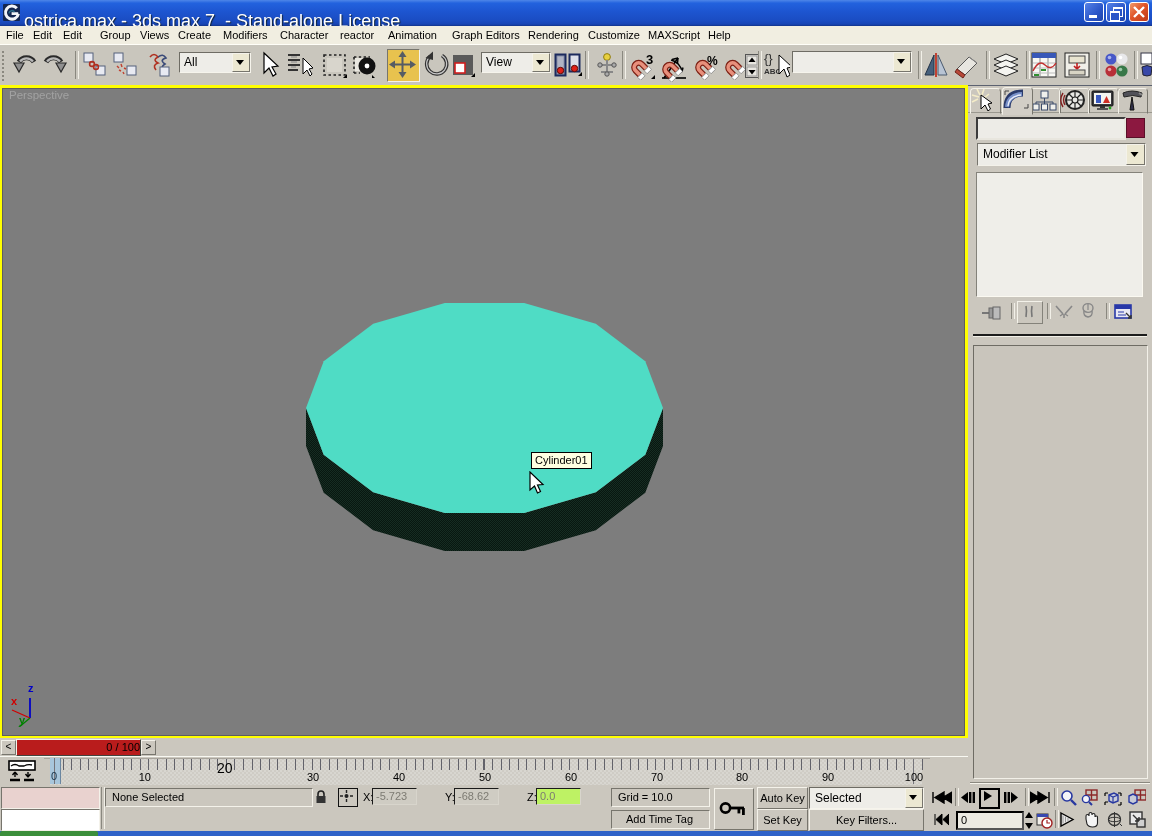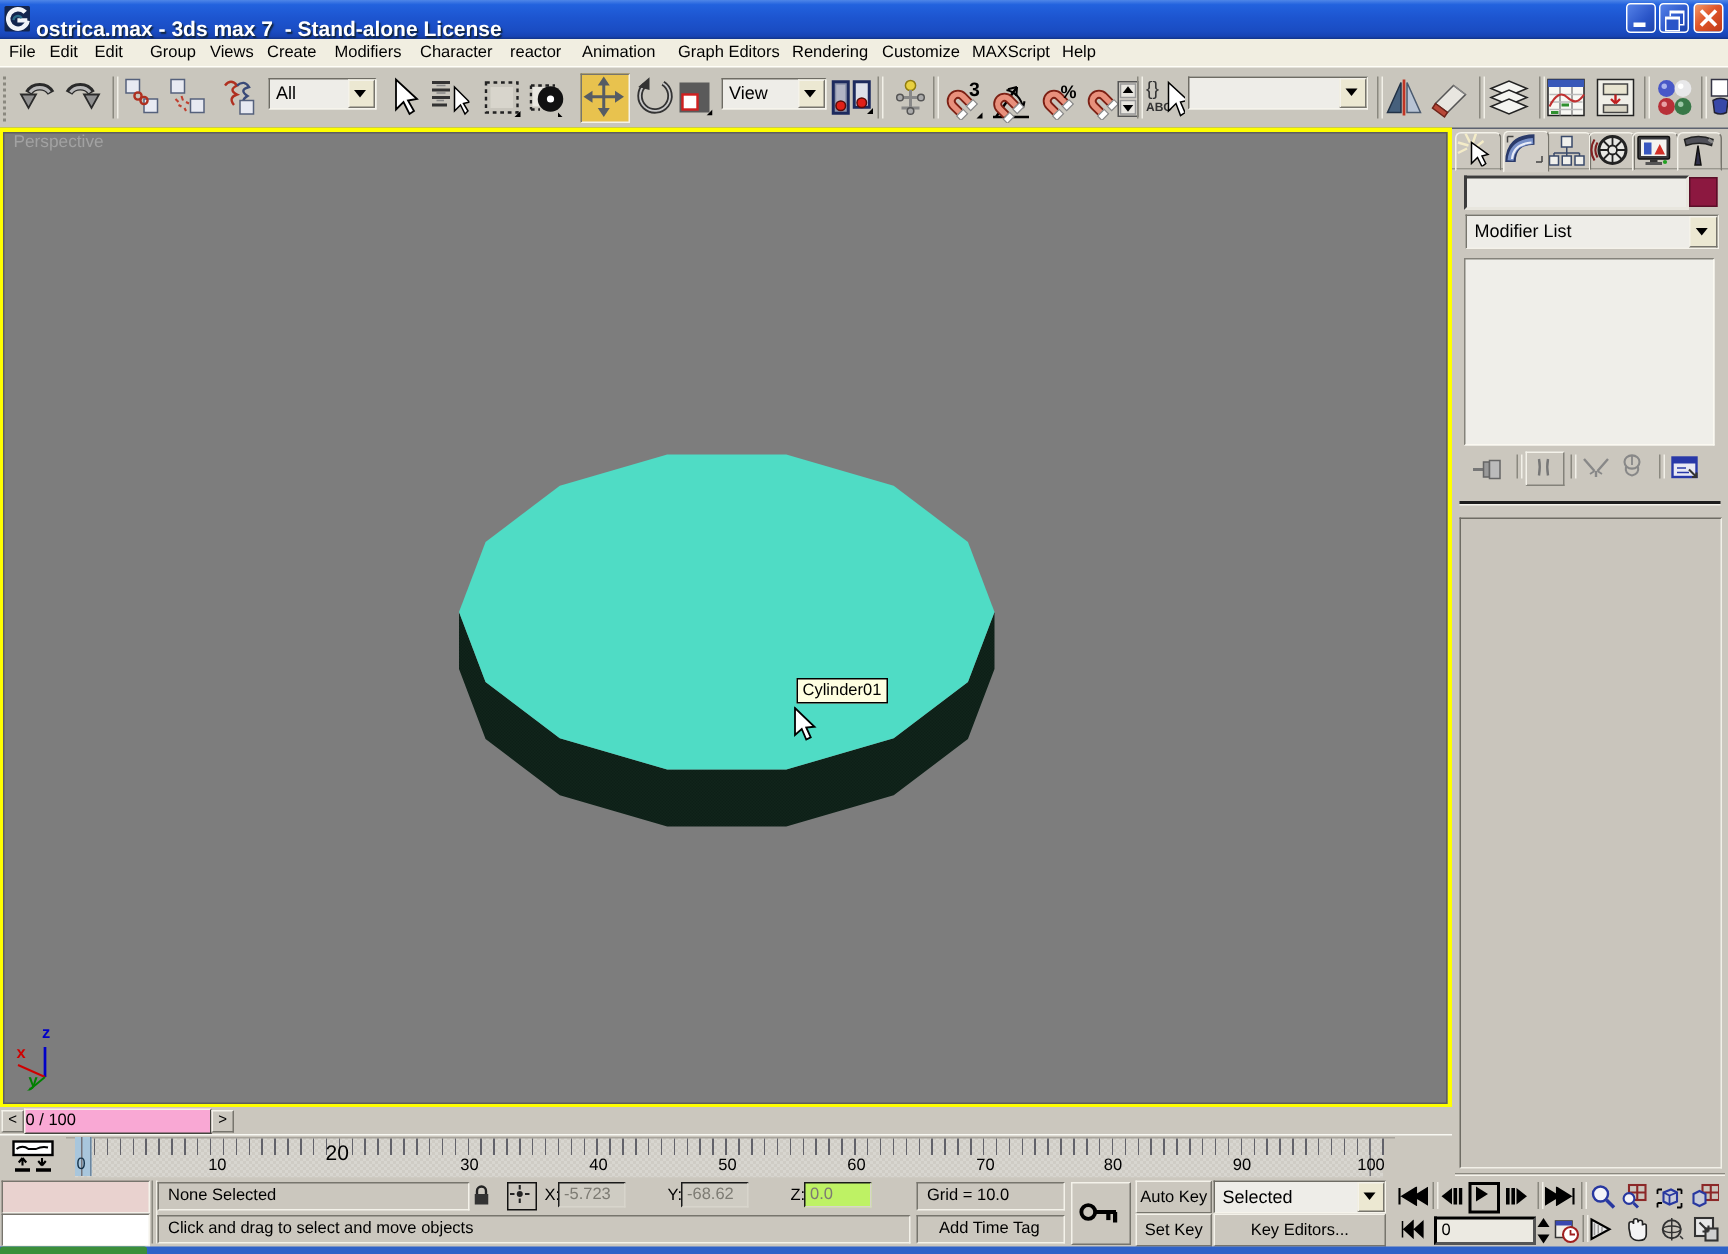--- a/index.html
+++ b/index.html
@@ -12,21 +12,21 @@
 
 <div class="abs" id="titlebar" style="left:0;top:0;width:1152px;height:26px;
  background:linear-gradient(180deg,#4e86e8 0%,#2262de 12%,#1d55d0 45%,#1a4cc2 80%,#1844b4 93%,#123489 100%);">
  <div class="abs" style="left:3px;top:4px;width:17px;height:17px;background:#13254e;border-radius:1px">
   <svg width="18" height="18" viewBox="0 0 18 18">
    <path d="M13.8 4.2 A6.5 6.5 0 1 0 15.4 9.8" stroke="#f2f4f8" stroke-width="3" fill="none"></path>
    <path d="M8.6 9.6 h6.6" stroke="#f2f4f8" stroke-width="2.8"></path>
    <path d="M11.5 8 a3 3 0 0 0 -5.5 1.4" stroke="#2a6a88" stroke-width="1.6" fill="none"></path>
   </svg>
  </div>
- <div class="abs" style="left:24px;top:11px;font-size:14px;font-weight:bold;color:#fff;text-shadow:1px 1px 1px #123;white-space:nowrap">ostrica.max - 3ds max 7&nbsp; - Stand-alone License</div>
+ <div class="abs" style="left:24px;top:11px;font-size:18px;font-weight:normal;color:#fff;text-shadow:1px 1px 1px #123;white-space:nowrap">ostrica.max - 3ds max 7&nbsp; - Stand-alone License</div>
  <div class="abs" style="left:1084px;top:2px;width:20px;height:20px;box-sizing:border-box;border:1px solid #fff;border-radius:3px;background:linear-gradient(135deg,#5582e8,#2a55c8 60%,#1e44aa)">
       <div class="abs" style="left:4px;top:12px;width:8px;height:3px;background:#fff"></div>
     </div>
  <div class="abs" style="left:1106px;top:2px;width:20px;height:20px;box-sizing:border-box;border:1px solid #fff;border-radius:3px;background:linear-gradient(135deg,#5582e8,#2a55c8 60%,#1e44aa)">
    <div class="abs" style="left:6px;top:4px;width:8px;height:7px;border:1px solid #fff;border-top-width:2px"></div>
    <div class="abs" style="left:3px;top:8px;width:8px;height:7px;border:1px solid #fff;border-top-width:2px;background:#2a55c8"></div>
  </div>
  <div class="abs" style="left:1129px;top:2px;width:20px;height:20px;box-sizing:border-box;border:1px solid #fff;border-radius:3px;background:linear-gradient(135deg,#f09a6a,#e0562a 45%,#c03a18)">
    <svg width="18" height="18" viewBox="0 0 18 18">
         <path d="M4 4 L14 14 M14 4 L4 14" stroke="#fff" stroke-width="2.4"></path>
@@ -417,21 +417,21 @@
  </svg>
 
  <div class="abs" style="left:5px;top:248px;width:174px;height:2px;background:#1c1c1c"></div>
  <div class="abs" style="left:5px;top:250px;width:174px;height:1px;background:#f2f0e8"></div>
 
  <div class="abs" style="left:5px;top:259px;width:173px;height:432px;background:#c9c5bc;border:1px solid;border-color:#6e6c64 #f2f0e8 #f2f0e8 #6e6c64"></div>
 </div>
 
 <div class="abs" id="timeslider" style="left:0;top:738px;width:968px;height:18px;background:#cbc7be">
  <div class="abs raised" style="left:1px;top:2px;width:13px;height:13px;text-align:center;line-height:12px;font-size:10px">&lt;</div>
- <div class="abs" style="left:16px;top:1px;width:123px;height:15px;text-align:left;line-height:15px;font-size:11px;background:#f9a8d4;border:1px solid;border-color:#f4f2ea #44443e #44443e #f4f2ea">0 / 100</div>
+ <div class="abs" style="left:16px;top:1px;width:123px;height:15px;text-align:right;line-height:15px;font-size:11px;background:#b91c1c;border:1px solid;border-color:#f4f2ea #44443e #44443e #f4f2ea">0 / 100</div>
  <div class="abs raised" style="left:141px;top:2px;width:13px;height:13px;text-align:center;line-height:12px;font-size:10px">&gt;</div>
 </div>
 
 <div class="abs" id="trackbar" style="left:0;top:756px;width:968px;height:29px;background:#cbc7be">
  <svg class="abs" style="left:8px;top:4px" width="28" height="22" viewBox="0 0 28 22">
   <rect x="1" y="1" width="26" height="9" fill="#fff" stroke="#000" stroke-width="1.6"></rect>
   <path d="M3 6 q4 -3 8 0 h5 q4 -2 8 -1" fill="none" stroke="#000" stroke-width="1.3"></path>
   <path d="M7 12 v5 M7 12 l-2.5 3 M7 12 l2.5 3 M20 17 v-5 M20 17 l-2.5 -3 M20 17 l2.5 -3" stroke="#000" stroke-width="1.4"></path>
   <path d="M2 20 h10 M16 20 h10" stroke="#000" stroke-width="2.4"></path>
  </svg>
@@ -480,23 +480,20 @@
  <div class="abs" style="left:454px;top:3px;width:43px;height:15px;background:#cfccc3;border:1.5px solid;border-color:#1a1a1a #d8d5cc #d8d5cc #1a1a1a">
       <span class="abs" style="left:3px;top:1px;color:#7d7b73">-68.62</span>
     </div>
  <span class="abs" style="left:527px;top:6px">Z:</span>
  <div class="abs" style="left:536px;top:3px;width:43px;height:15px;background:#bef264;border:1.5px solid;border-color:#1a1a1a #d8d5cc #d8d5cc #1a1a1a">
       <span class="abs" style="left:3px;top:1px;color:#7d7b73">0.0</span>
     </div>
  <div class="abs sunken" style="left:611px;top:3px;width:97px;height:17px">
       <span class="abs" style="left:6px;top:2px">Grid = 10.0</span>
     </div>
- <div class="abs sunken" style="left:105px;top:25px;width:500px;height:17px">
-      <span class="abs" style="left:6px;top:2px">Click and drag to select and move objects</span>
-    </div>
  <div class="abs sunken" style="left:611px;top:25px;width:97px;height:17px">
       <span class="abs" style="left:14px;top:2px">Add Time Tag</span>
     </div>
  <div class="abs raised" style="left:714px;top:3px;width:38px;height:40px">
   <svg width="36" height="38" viewBox="0 0 36 38">
    <circle cx="10.5" cy="19" r="4.6" fill="none" stroke="#000" stroke-width="2.6"></circle>
    <path d="M15 19 h14" stroke="#000" stroke-width="2.8"></path>
    <rect x="22.5" y="19" width="2.8" height="5.4" fill="#000"></rect>
    <rect x="27" y="19" width="2.8" height="7" fill="#000"></rect>
   </svg>
@@ -504,21 +501,21 @@
  <div class="abs raised" style="left:757px;top:2px;width:49px;height:20px;text-align:center"><span style="line-height:20px">Auto Key</span></div>
  <div class="abs raised" style="left:757px;top:24px;width:49px;height:20px;text-align:center"><span style="line-height:20px">Set Key</span></div>
  <div class="abs" style="left:809px;top:2px;width:113px;height:20px;border:1px solid;border-color:#6e6c64 #f6f4ec #f6f4ec #6e6c64;background:#eeede8">
   <span class="abs" style="left:5px;top:3px;font-size:12px">Selected</span>
   <div class="abs raised" style="left:95px;top:0;width:16px;height:18px;background:#ece8d2">
    <svg width="14" height="16" viewBox="0 0 14 16">
           <path d="M3 6 L11 6 L7 11 Z" fill="#000"></path>
         </svg>
   </div>
  </div>
- <div class="abs raised" style="left:809px;top:24px;width:113px;height:20px;text-align:center"><span style="line-height:20px">Key Editors...</span></div>
+ <div class="abs raised" style="left:809px;top:24px;width:113px;height:20px;text-align:center"><span style="line-height:20px">Key Filters...</span></div>
 
  <svg class="abs" style="left:931px;top:6px" width="21" height="13" viewBox="0 0 21 13">
   <path d="M2 1 V12 M13 1 L4 6.5 L13 12 Z M21 1 L12 6.5 L21 12 Z" fill="#000" stroke="#000" stroke-width="1.4"></path>
  </svg>
  <div class="vsep" style="left:955px;top:3px;height:18px"></div>
  <svg class="abs" style="left:960px;top:6px" width="15" height="13" viewBox="0 0 15 13">
   <path d="M8 1 L1 6.5 L8 12 Z" fill="#000"></path>
       <rect x="9" y="1" width="2.4" height="11" fill="#000"></rect>
       <rect x="12.6" y="1" width="2.4" height="11" fill="#000"></rect>
  </svg>

